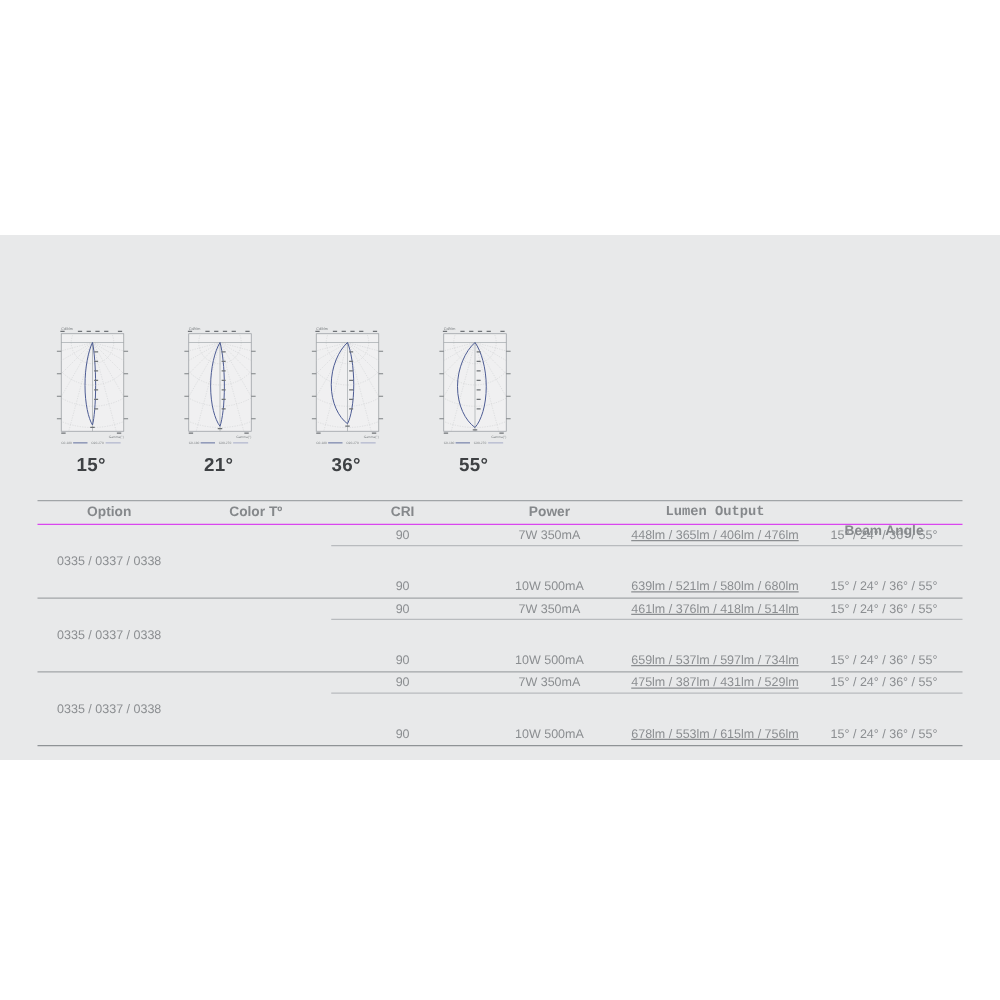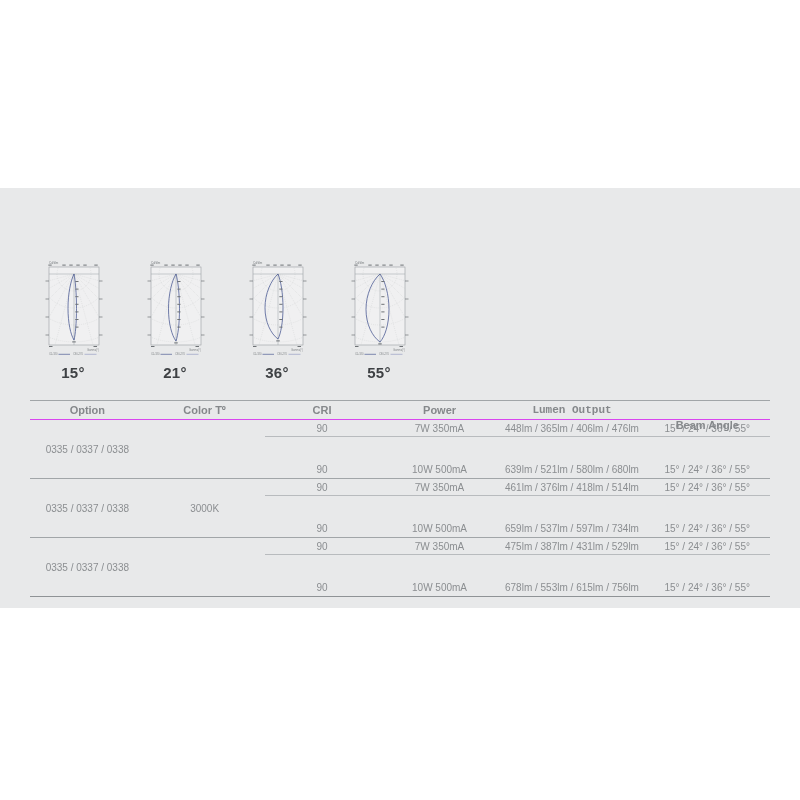--- a/index.html
+++ b/index.html
@@ -39,21 +39,21 @@
   .col3{width:16.2%;} .col4{width:19.6%;font-family:Liberation Mono, monospace;} .col5{width:16.95%;margin-top:24px;}
   .group{display:flex;border-bottom:1px solid #a1a5a8;}
   .group.last{border-bottom:1px solid #8f9396;}
   .gleft{width:31.7%;display:flex;}
   .gopt{width:48.9%;display:flex;align-items:center;justify-content:center;}
   .gct{width:51.1%;display:flex;align-items:center;justify-content:center;}
   .gright{width:68.3%;display:flex;flex-direction:column;gap:24px;}
   .srow{display:flex;height:17px;}
   .srow.first{border-bottom:1px solid #b8bbbe;}
   .scell{display:flex;align-items:center;justify-content:center;}
-  .sc0{width:22.76%;} .sc1{width:23.72%;} .sc2{width:28.69%;} .sc3{width:24.83%;}
+  .sc0{width:22.76%;} .sc1{width:23.72%;} .sc2{width:28.69%;text-decoration:underline;} .sc3{width:24.83%;}
 </style>
 </head>
 <body>
 
 <div class="band"></div>
 
 <div class="diagrams-row">
     <div class="diagram-col">
       <svg width="60" height="100" viewBox="0 0 60 100">
         <defs>
@@ -320,21 +320,20 @@
           <div class="scell sc0">90</div>
           <div class="scell sc1">10W 500mA</div>
           <div class="scell sc2">639lm / 521lm / 580lm / 680lm</div>
           <div class="scell sc3">15° / 24° / 36° / 55°</div>
         </div>
       </div>
     </div>
     <div class="group">
       <div class="gleft">
         <div class="gopt">0335 / 0337 / 0338</div>
-        <div class="gct">3000K</div>
       </div>
       <div class="gright">
         <div class="srow first">
           <div class="scell sc0">90</div>
           <div class="scell sc1">7W 350mA</div>
           <div class="scell sc2">461lm / 376lm / 418lm / 514lm</div>
           <div class="scell sc3">15° / 24° / 36° / 55°</div>
         </div>
         <div class="srow">
           <div class="scell sc0">90</div>

